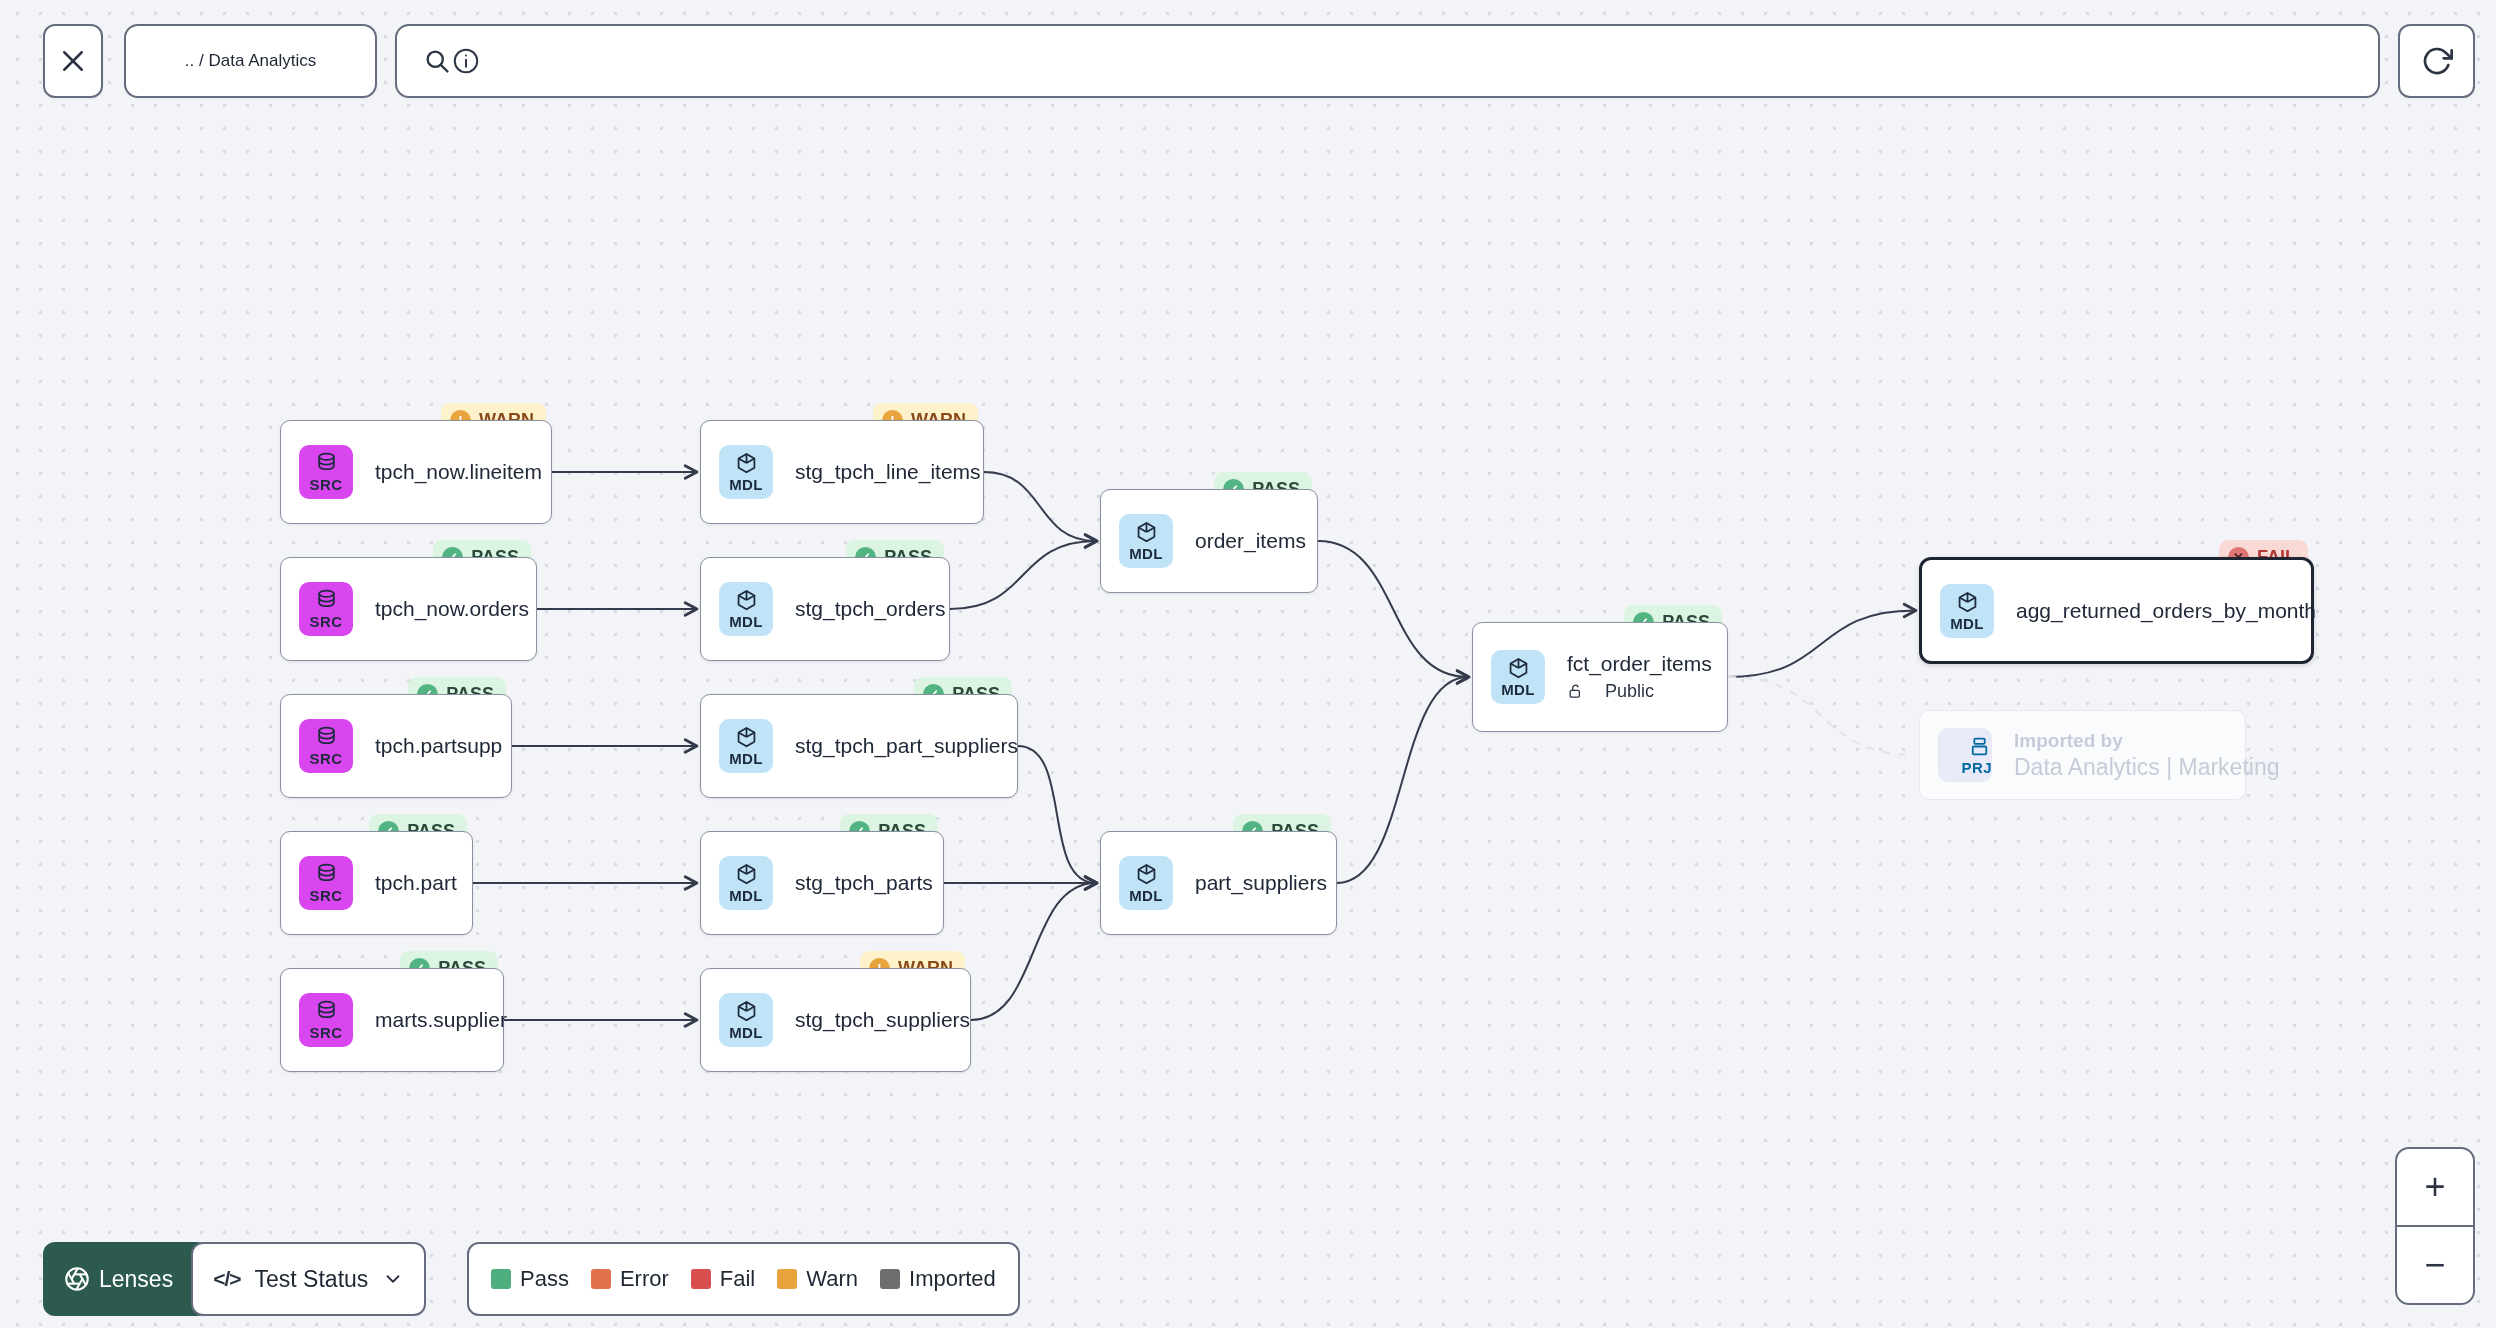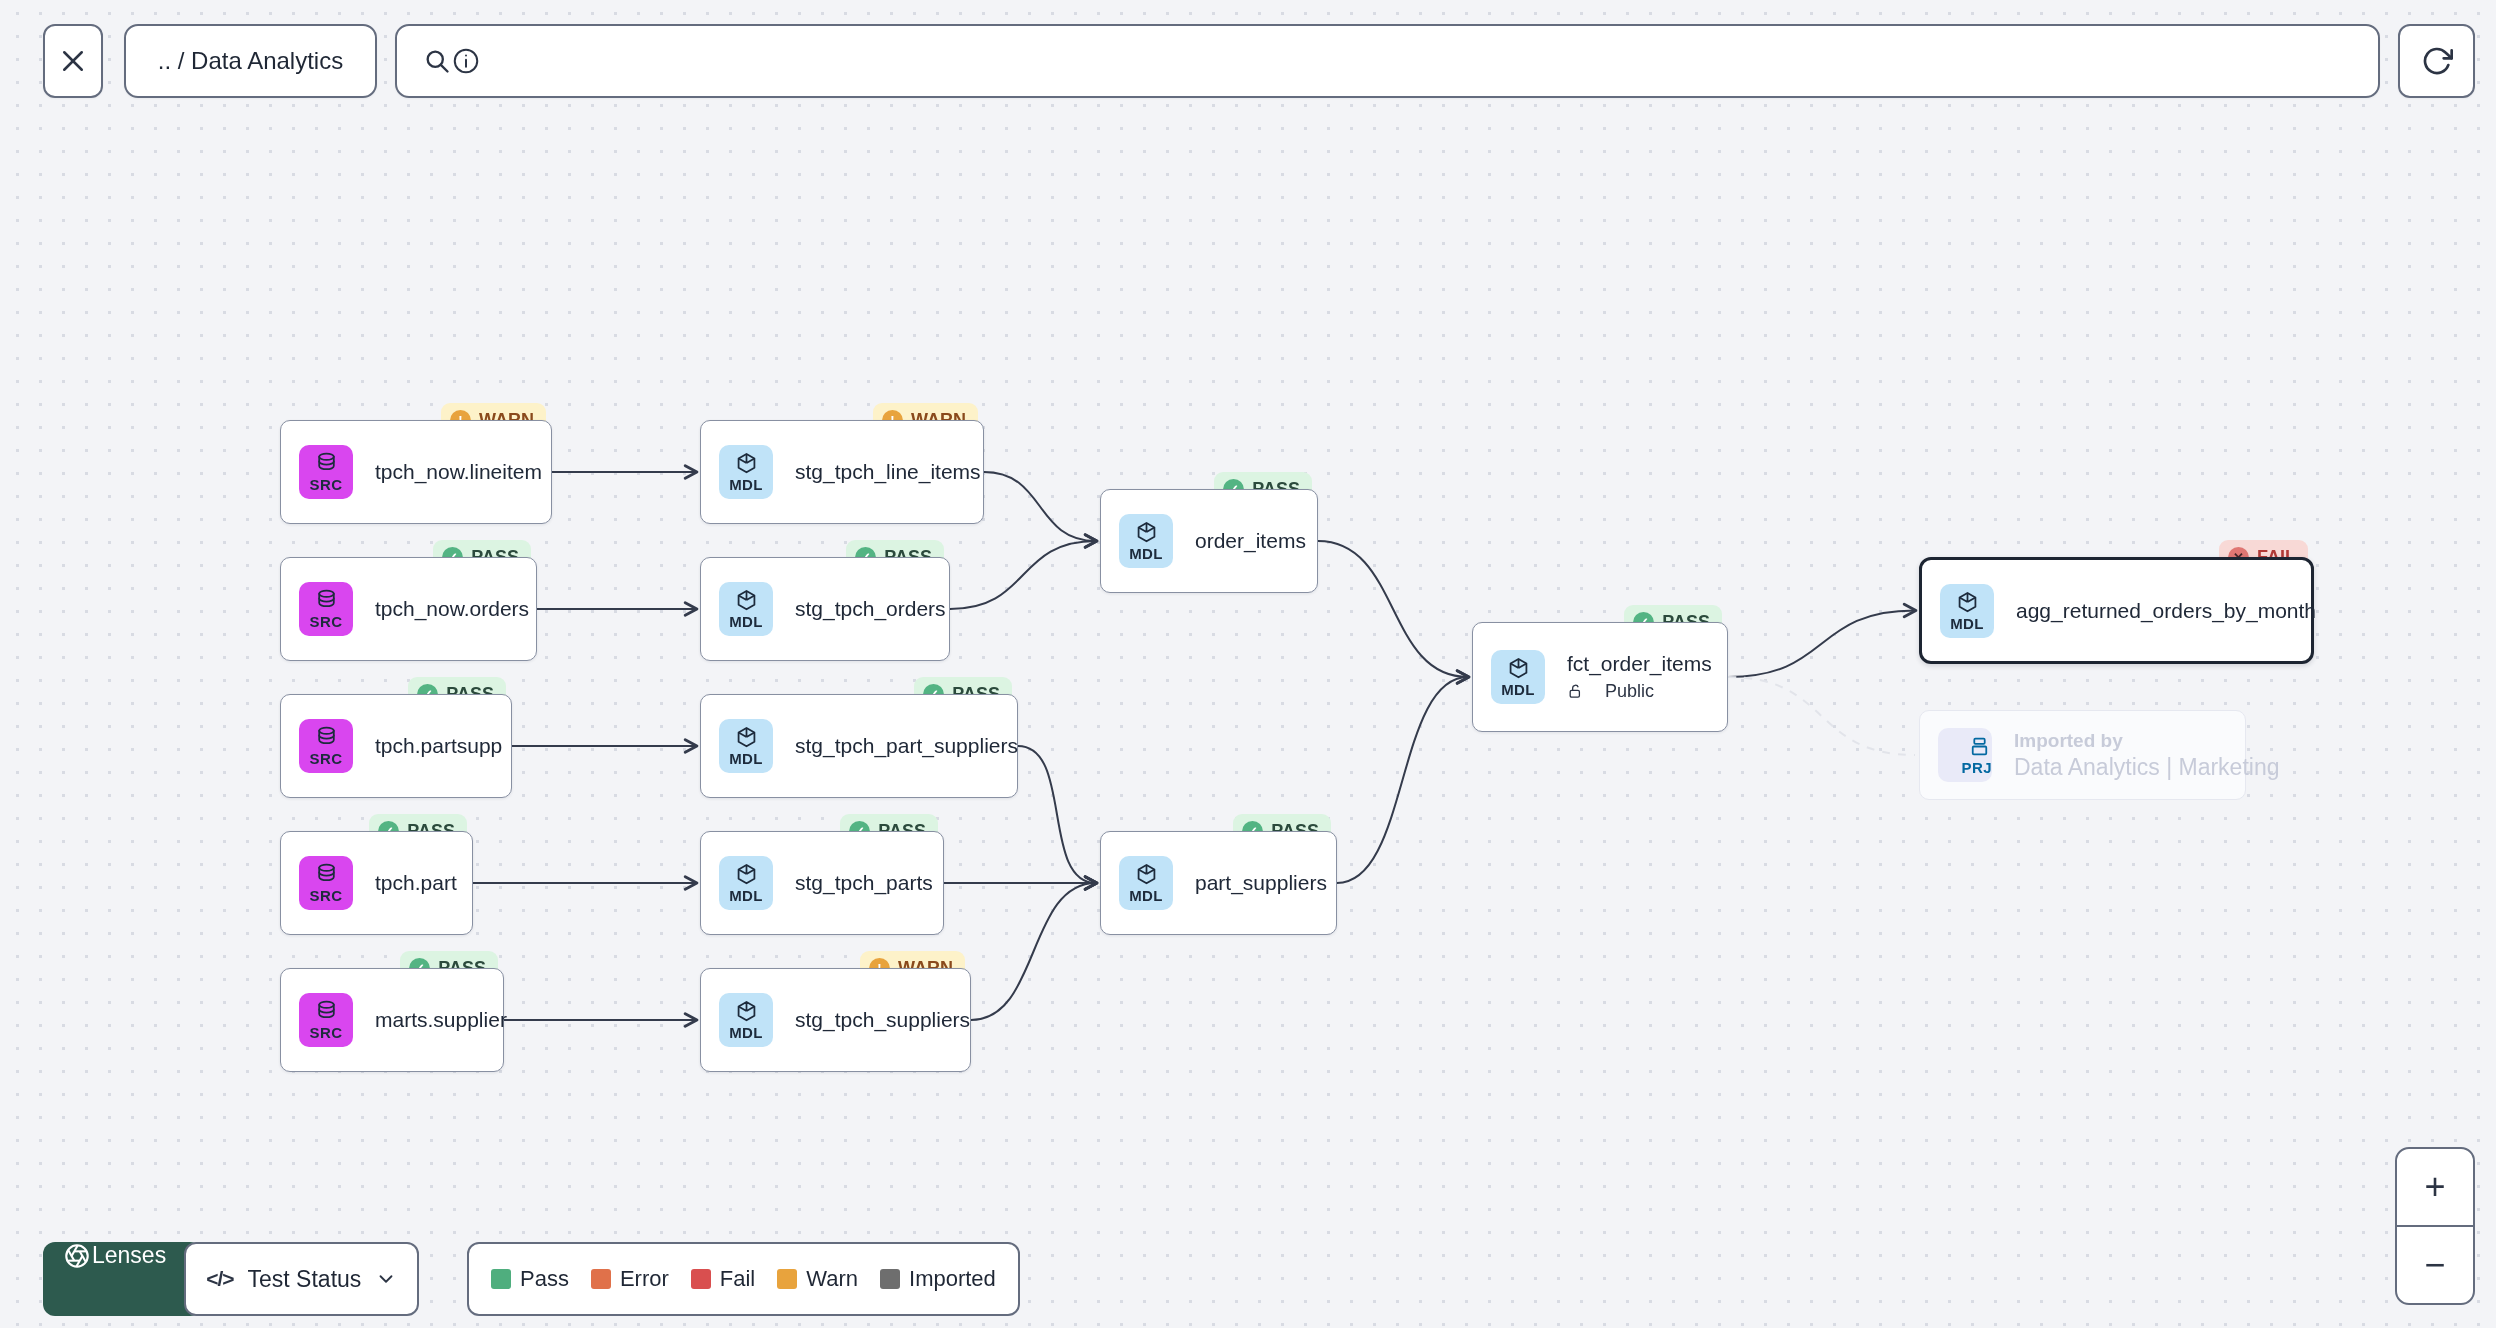--- a/index.html
+++ b/index.html
@@ -16,21 +16,21 @@
     background-size:23px 23px;
     background-position:6px 2px;
   }
   
   .ctl{
     position:absolute;background:#ffffff;border:2px solid #646c7e;border-radius:12px;
     box-sizing:border-box;display:flex;align-items:center;justify-content:center;
     box-shadow:0 1px 2px rgba(25,35,55,.05);
   }
   #close-btn{left:43px;top:24px;width:60px;height:74px;cursor:pointer;}
-  #breadcrumb-btn{left:124px;top:24px;width:253px;height:74px;font-size:24px;cursor:pointer;border-radius:14px;}
+  #breadcrumb-btn{left:124px;top:24px;width:253px;height:74px;font-size:17px;cursor:pointer;border-radius:14px;}
   #search-bar{left:395px;top:24px;width:1985px;height:74px;border-radius:14px;justify-content:flex-start;padding:0 24px 0 26px;}
   #search-bar input{
     flex:1;border:none;outline:none;background:transparent;
     font-family:"Liberation Sans", sans-serif;font-size:25px;color:#1f2735;margin-left:18px;
   }
   #refresh-btn{left:2398px;top:24px;width:77px;height:74px;cursor:pointer;}
   .icon-svg{stroke:#2c3444;stroke-width:2;fill:none;stroke-linecap:round;stroke-linejoin:round;}
   
   #edges{position:absolute;left:0;top:0;}
   .node{
@@ -60,22 +60,22 @@
     padding:0 12px 0 9px;border-radius:9px;font-size:18px;font-weight:700;
     box-sizing:border-box;white-space:nowrap;
   }
   .badge .dot{
     width:21px;height:21px;border-radius:50%;display:flex;align-items:center;justify-content:center;
     font-size:13px;font-weight:700;line-height:1;
   }
   
   #lenses-wrap{position:absolute;left:43px;top:1242px;height:74px;display:flex;align-items:stretch;}
   #lenses-btn{
-    background:#2d5a4e;color:#ffffff;border-radius:12px;display:flex;
-    gap:1px;padding:0 36px 0 20px;font-size:23px;font-weight:500;cursor:pointer;
+    background:#2d5a4e;color:#ffffff;border-radius:12px;display:flex;align-items:center;
+    gap:8px;padding:0 36px 0 20px;font-size:23px;font-weight:500;cursor:pointer;
   }
   #lenses-btn svg{stroke:#ffffff;stroke-width:1.8;fill:none;width:28px;height:28px;}
   #lens-select{
     margin-left:-18px;background:#ffffff;border:2px solid #646c7e;border-radius:12px;
     display:flex;align-items:center;gap:14px;padding:0 20px;font-size:23px;cursor:pointer;
     box-sizing:border-box;
   }
   #lens-select .code{font-size:21px;font-weight:600;letter-spacing:-1px;color:#2c3444;}
   #legend-box{
     position:absolute;left:467px;top:1242px;height:74px;background:#ffffff;

